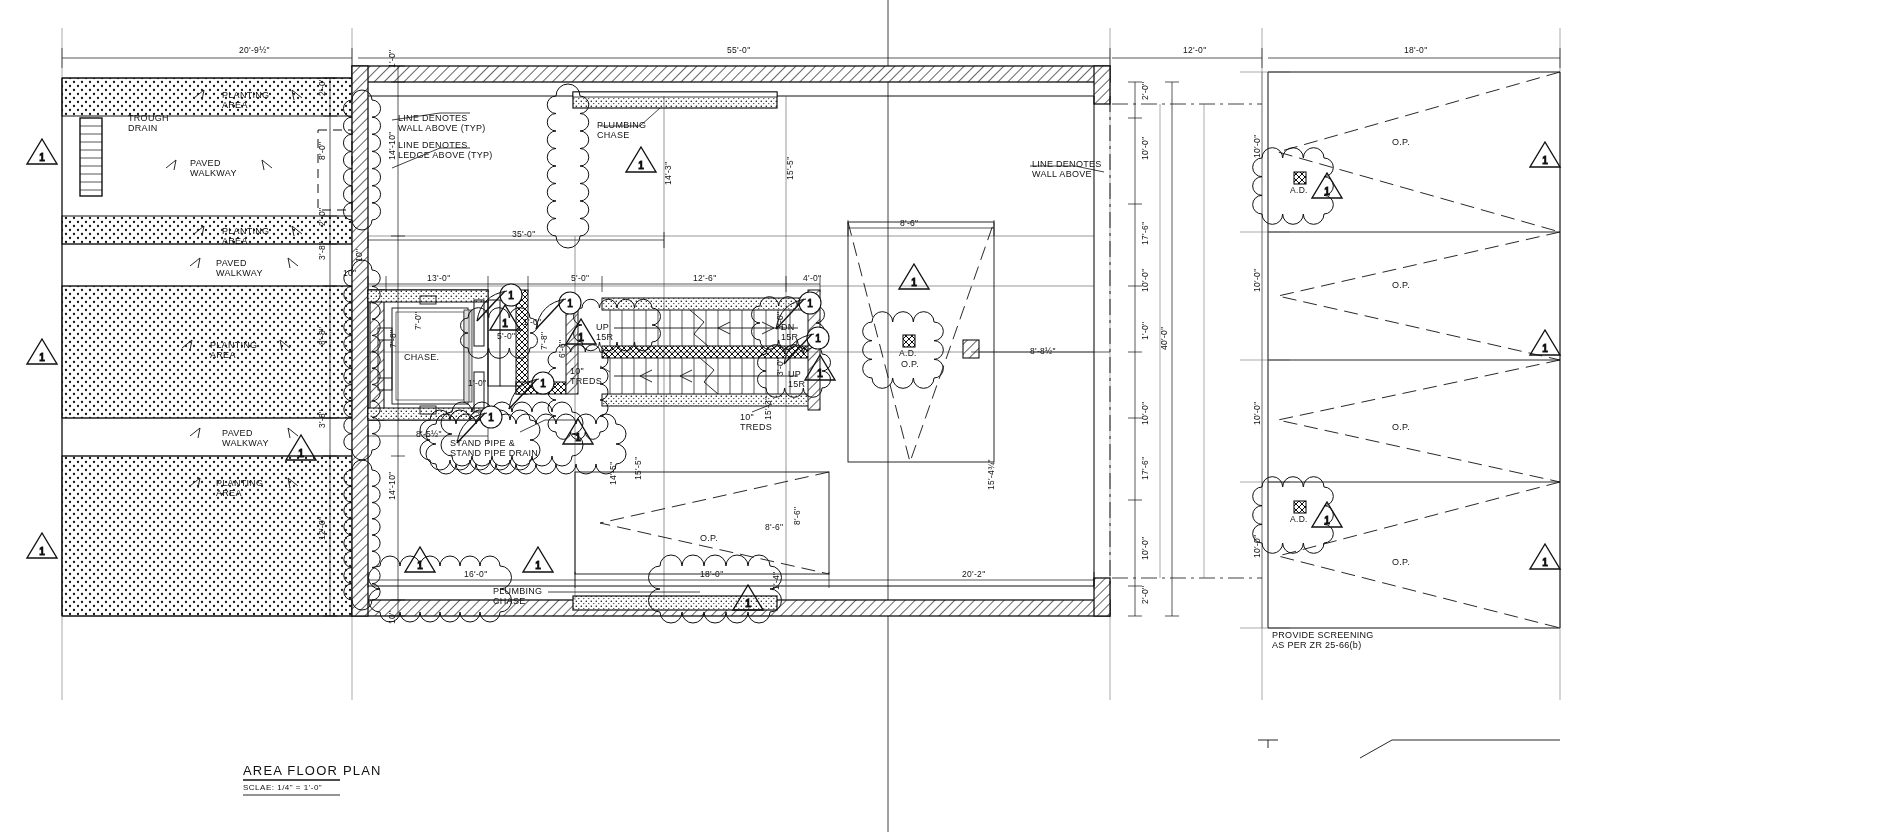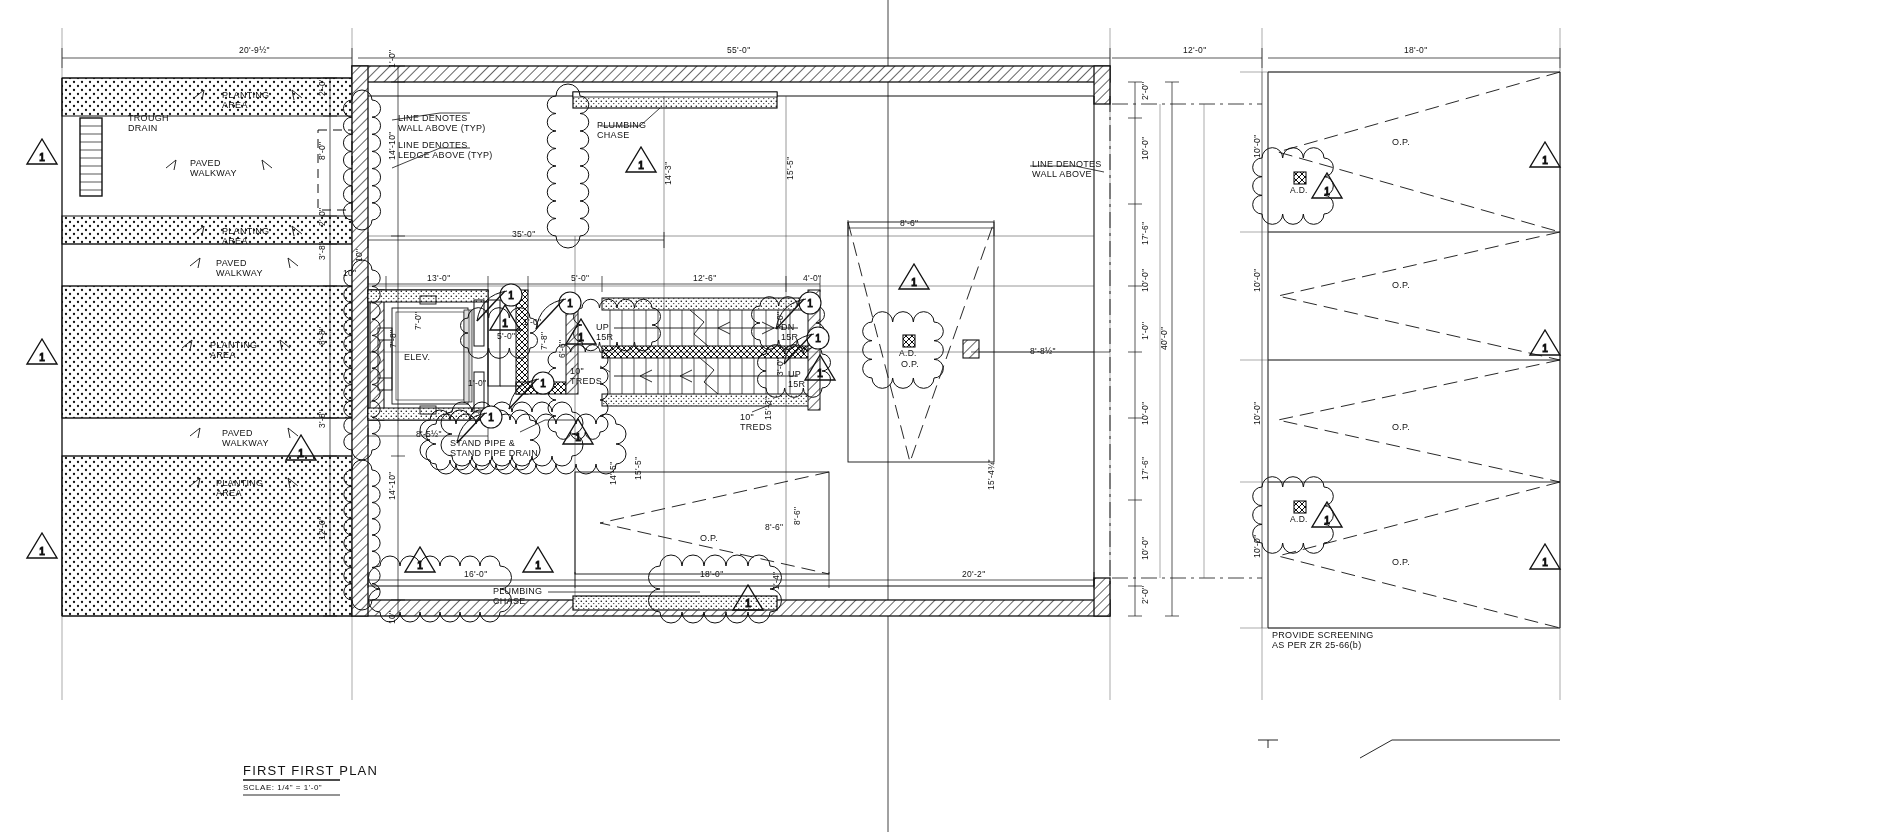--- a/index.html
+++ b/index.html
@@ -473,38 +473,38 @@
         </g>
         <g>
           <circle cx="543" cy="383" r="11" fill="#fff" stroke="#111" stroke-width="1.1"></circle>
           <text x="543" y="387" text-anchor="middle" font-size="10" fill="#111" font-family="&quot;Liberation Sans&quot;,sans-serif">1</text>
           <path d="M509 409 q4 -26 30 -30" fill="none" stroke="#111" stroke-width="1"></path>
           <path d="M509 409 L537 379" fill="none" stroke="#111" stroke-width="1.4"></path>
         </g>
       </g>
 </svg>
 
-<div class="lbl ttl" style="left:243px;top:764px;">FIRST FIRST PLAN</div>
+<div class="lbl ttl" style="left:243px;top:764px;">AREA FLOOR PLAN</div>
 <div class="lbl sub" style="left:243px;top:783px;">SCLAE: 1/4" = 1'-0"</div>
 
 <div id="text-layer">
       <div class="lbl note" style="left: 128px; top: 113px;">TROUGH<br>DRAIN</div>
       <div class="lbl note" style="left: 222px; top: 90px;">PLANTING<br>AREA</div>
       <div class="lbl note" style="left: 222px; top: 226px;">PLANTING<br>AREA</div>
       <div class="lbl note" style="left: 210px; top: 340px;">PLANTING<br>AREA</div>
       <div class="lbl note" style="left: 216px; top: 478px;">PLANTING<br>AREA</div>
       <div class="lbl note" style="left: 190px; top: 158px;">PAVED<br>WALKWAY</div>
       <div class="lbl note" style="left: 216px; top: 258px;">PAVED<br>WALKWAY</div>
       <div class="lbl note" style="left: 222px; top: 428px;">PAVED<br>WALKWAY</div>
       <div class="lbl note" style="left: 398px; top: 113px;">LINE DENOTES<br>WALL ABOVE (TYP)</div>
       <div class="lbl note" style="left: 398px; top: 140px;">LINE DENOTES<br>LEDGE ABOVE (TYP)</div>
       <div class="lbl note" style="left: 597px; top: 120px;">PLUMBING<br>CHASE</div>
       <div class="lbl note" style="left: 493px; top: 586px;">PLUMBING<br>CHASE</div>
       <div class="lbl note" style="left: 1032px; top: 159px;">LINE DENOTES<br>WALL ABOVE</div>
-      <div class="lbl note" style="left: 404px; top: 352px;">ELEV.</div>
+      <div class="lbl note" style="left: 404px; top: 352px;">CHASE.</div>
       <div class="lbl note" style="left: 570px; top: 366px;">10"<br>TREDS</div>
       <div class="lbl note" style="left: 740px; top: 412px;">10"<br>TREDS</div>
       <div class="lbl note" style="left: 450px; top: 438px;">STAND PIPE &amp;<br>STAND PIPE DRAIN</div>
       <div class="lbl note" style="left: 596px; top: 322px;">UP<br>15R</div>
       <div class="lbl note" style="left: 781px; top: 322px;">DN<br>15R</div>
       <div class="lbl note" style="left: 788px; top: 369px;">UP<br>15R</div>
       <div class="lbl note" style="left: 1272px; top: 630px;">PROVIDE SCREENING<br>AS PER ZR 25-66(b)</div>
       <div class="lbl note" style="left: 1392px; top: 137px;">O.P.</div>
       <div class="lbl note" style="left: 1392px; top: 280px;">O.P.</div>
       <div class="lbl note" style="left: 1392px; top: 422px;">O.P.</div>

